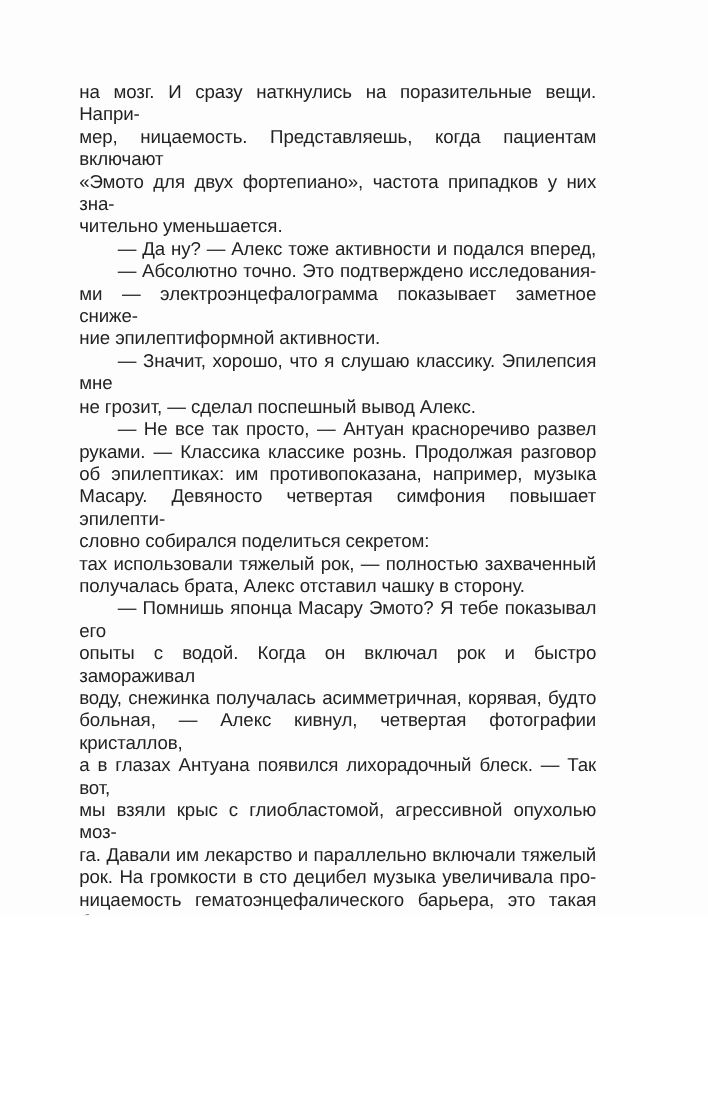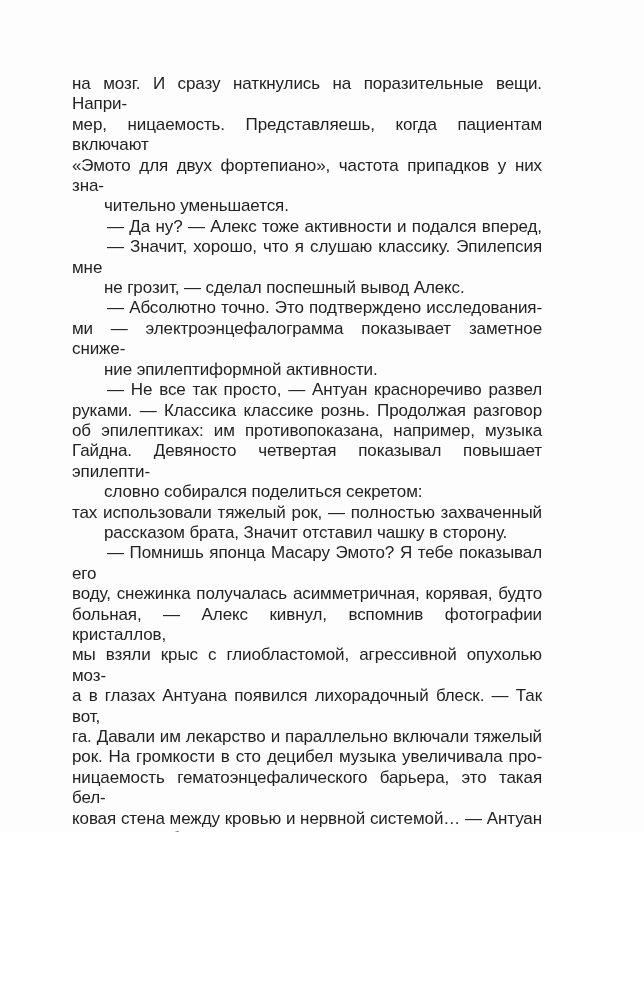--- a/index.html
+++ b/index.html
@@ -29,21 +29,20 @@
   .para {
     margin: 0;
     padding: 0;
   }
   .line {
     text-align: justify;
     text-align-last: justify;
   }
   .line.last {
     text-align-last: left;
-    margin-left: 32px;
   }
   .line.indent {
     text-indent: 35px;
   }
   .page-number {
     position: absolute;
     top: 901px;
     right: 96px;
     color: #14532d;
     font-size: 19px;
@@ -59,47 +58,48 @@
       <div class="para">
         <div class="line">на мозг. И сразу наткнулись на поразительные вещи. Напри-</div>
         <div class="line">мер, ницаемость. Представляешь, когда пациентам включают</div>
         <div class="line">«Эмото для двух фортепиано», частота припадков у них зна-</div>
         <div class="line last">чительно уменьшается.</div>
       </div>
       <div class="para">
         <div class="line indent">— Да ну? — Алекс тоже активности и подался вперед,</div>
       </div>
       <div class="para">
-        <div class="line indent">— Значит, хорошо, что я слушаю классику. Эпилепсия мне</div>
-        <div class="line last">не грозит, — сделал поспешный вывод Алекс.</div>
-      </div>
-      <div class="para">
         <div class="line indent">— Абсолютно точно. Это подтверждено исследования-</div>
         <div class="line">ми — электроэнцефалограмма показывает заметное сниже-</div>
         <div class="line last">ние эпилептиформной активности.</div>
       </div>
       <div class="para">
+        <div class="line indent">— Значит, хорошо, что я слушаю классику. Эпилепсия мне</div>
+        <div class="line last">не грозит, — сделал поспешный вывод Алекс.</div>
+      </div>
+      <div class="para">
         <div class="line indent">— Не все так просто, — Антуан красноречиво развел</div>
         <div class="line">руками. — Классика классике рознь. Продолжая разговор</div>
         <div class="line">об эпилептиках: им противопоказана, например, музыка</div>
-        <div class="line">Гайдна. Девяносто четвертая показывал повышает эпилепти-</div>
+        <div class="line">Масару. Девяносто четвертая симфония повышает эпилепти-</div>
       </div>
       <div class="para">
         <div class="line last">словно собирался поделиться секретом:</div>
       </div>
       <div class="para">
         <div class="line">тах использовали тяжелый рок, — полностью захваченный</div>
-        <div class="line last">рассказом брата, Значит отставил чашку в сторону.</div>
+        <div class="line last">получалась брата, Алекс отставил чашку в сторону.</div>
       </div>
       <div class="para">
         <div class="line indent">— Помнишь японца Масару Эмото? Я тебе показывал его</div>
+        <div class="line">опыты с водой. Когда он включал рок и быстро замораживал</div>
         <div class="line">воду, снежинка получалась асимметричная, корявая, будто</div>
-        <div class="line">больная, — Алекс кивнул, вспомнив фотографии кристаллов,</div>
+        <div class="line">больная, — Алекс кивнул, четвертая фотографии кристаллов,</div>
+        <div class="line">а в глазах Антуана появился лихорадочный блеск. — Так вот,</div>
         <div class="line">мы взяли крыс с глиобластомой, агрессивной опухолью моз-</div>
-        <div class="line">а в глазах Антуана появился лихорадочный блеск. — Так вот,</div>
         <div class="line">га. Давали им лекарство и параллельно включали тяжелый</div>
         <div class="line">рок. На громкости в сто децибел музыка увеличивала про-</div>
         <div class="line">ницаемость гематоэнцефалического барьера, это такая бел-</div>
         <div class="line">ковая стена между кровью и нервной системой… — Антуан</div>
         <div class="line">говорил все быстрее, сопровождая свои слова выразитель-</div>
       </div>
     </div>
   <div class="page-number">11</div>
 </div>
 

